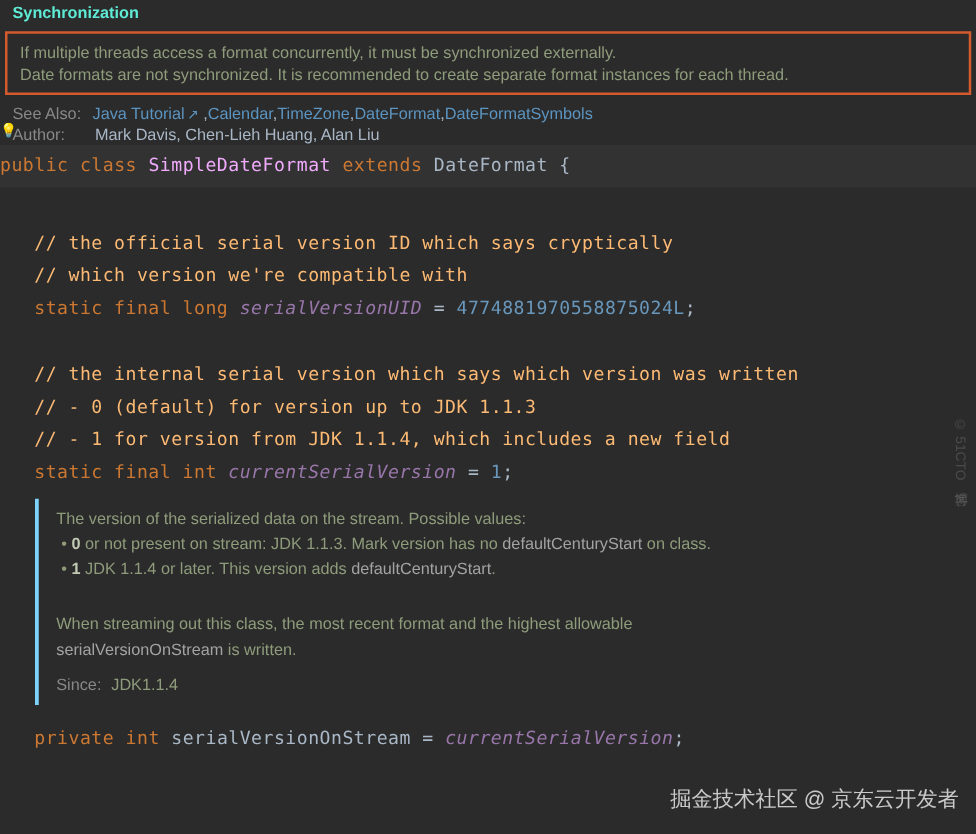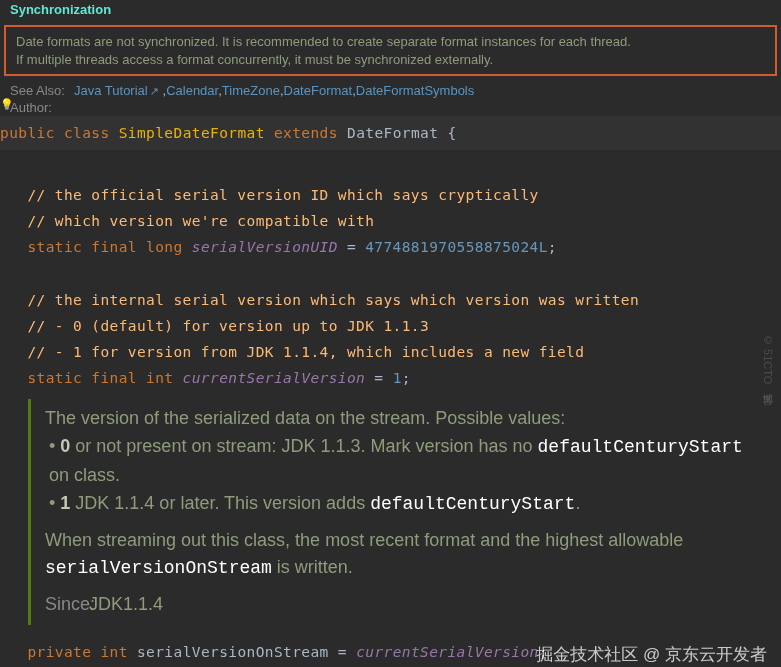--- a/index.html
+++ b/index.html
@@ -9,76 +9,77 @@
   .meta-label{width:62px;color:#888}
   .links{display:flex;flex-direction:row;padding-left:2px}
   .link{color:#5b94c0}
   .comma{color:#a9b7c6}
   .ext{color:#5b94c0;font-size:11px;margin-left:2px}
   .authors{color:#a9b7c6;padding-left:4px}
   .bulb{position:absolute;left:0;margin-top:-2px;color:#d6c24a;font-size:11px}
   .code{font-family:"Consolas","Menlo",monospace;font-size:14.5px;line-height:1.8;white-space:pre;padding:6px 0 0 0;letter-spacing:.4px}
   .kw{color:#cc7832}
   .typ{color:#a9b7c6}
-  .cls{color:#eab308}
+  .cls{color:#f0abfc}
   .num{color:#6897bb}
   .fld{color:#9876aa;font-style:italic}
   .cmt{color:#fdba74}
   .pun{color:#a9b7c6}
   .sig-row{background:#323232;padding:4px 0}
-  .doc-block{border-left:3px solid #4d7c0f;margin:8px 0 8px 28px;padding:6px 14px;color:#8e9c7b;font-size:18px;line-height:1.55}
+  .doc-block{border-left:3px solid #7dd3fc;margin:8px 0 8px 28px;padding:6px 14px;color:#8e9c7b;font-size:13px;line-height:1.55}
   .doc-block .b{color:#c0c9b4;font-weight:bold}
-  .doc-block .code-id{color:#ffffff;font-family:Liberation Mono, monospace}
+  .doc-block .code-id{color:#a3a3a3;font-family:Liberation Sans, sans-serif}
   .doc-label{color:#888;display:inline-block;width:44px}
   .bullet{padding-left:4px}
-  .watermark{position:fixed;right:14px;bottom:1px;color:rgba(255,255,255,.75);font-size:17px;font-family:"Microsoft YaHei","PingFang SC",sans-serif;pointer-events:none}
+  .watermark{position:fixed;right:14px;bottom:16px;color:rgba(255,255,255,.75);font-size:17px;font-family:"Microsoft YaHei","PingFang SC",sans-serif;pointer-events:none}
   .watermark2{position:fixed;right:6px;top:50%;color:rgba(255,255,255,.15);font-size:11px;writing-mode:vertical-rl;font-family:"Microsoft YaHei",sans-serif;pointer-events:none}
 </style>
 </head>
 <body>
 
 <div class="section-title">Synchronization</div>
 
 <div class="sync-box">
+  <div>If multiple threads access a format concurrently, it must be synchronized externally.</div>
   <div>Date formats are not synchronized. It is recommended to create separate format instances for each thread.</div>
-  <div>If multiple threads access a format concurrently, it must be synchronized externally.</div>
 </div>
 
 <div class="meta-row">
   <div class="meta-label">See Also:</div>
   <div class="links">
     <span><span class="link">Java Tutorial</span><span class="ext">↗</span><span class="comma"> ,</span></span>
     <span><span class="link">Calendar</span><span class="comma">,</span></span>
     <span><span class="link">TimeZone</span><span class="comma">,</span></span>
     <span><span class="link">DateFormat</span><span class="comma">,</span></span>
     <span><span class="link">DateFormatSymbols</span></span>
   </div>
 </div>
 
 <div class="meta-row" style="position:relative">
   <span class="bulb">💡</span>
   <div class="meta-label">Author:</div>
+  <div class="authors">Mark Davis, Chen-Lieh Huang, Alan Liu</div>
 </div>
 
 <div class="code sig-row"><span class="kw">public</span> <span class="kw">class</span> <span class="cls">SimpleDateFormat</span> <span class="kw">extends</span> <span class="typ">DateFormat</span> <span class="pun">{</span></div>
 
 <div class="code">
    <span class="cmt">// the official serial version ID which says cryptically</span>
    <span class="cmt">// which version we're compatible with</span>
    <span class="kw">static final long</span> <span class="fld">serialVersionUID</span><span class="pun"> = </span><span class="num">4774881970558875024L</span><span class="pun">;</span>
 
    <span class="cmt">// the internal serial version which says which version was written</span>
    <span class="cmt">// - 0 (default) for version up to JDK 1.1.3</span>
    <span class="cmt">// - 1 for version from JDK 1.1.4, which includes a new field</span>
    <span class="kw">static final int</span> <span class="fld">currentSerialVersion</span> <span class="pun">=</span> <span class="num">1</span><span class="pun">;</span></div>
 
 <div class="doc-block">
   <div>The version of the serialized data on the stream. Possible values:</div>
   <div class="bullet">• <span class="b">0</span><span> or not present on stream: JDK 1.1.3. Mark version has no </span><span class="code-id">defaultCenturyStart</span><span> on class.</span></div>
   <div class="bullet">• <span class="b">1</span><span> JDK 1.1.4 or later. This version adds </span><span class="code-id">defaultCenturyStart</span><span>.</span></div>
-  <div style="margin-top:8px"><span>When streaming out this class, the most recent format and the highest allowable </span><br><span class="code-id">serialVersionOnStream</span><span> is written.</span></div>
+  <div style="margin-top:24px"><span>When streaming out this class, the most recent format and the highest allowable </span><br><span class="code-id">serialVersionOnStream</span><span> is written.</span></div>
   <div style="margin-top:8px"><span class="doc-label">Since:</span><span>JDK1.1.4</span></div>
 </div>
 
 <div class="code">   <span class="kw">private</span> <span class="kw">int</span> <span class="typ">serialVersionOnStream</span> <span class="pun">=</span> <span class="fld">currentSerialVersion</span><span class="pun">;</span></div>
 
 <div class="watermark">掘金技术社区 @ 京东云开发者</div>
 <div class="watermark2">© 51CTO博客</div>
 
 </body></html>

